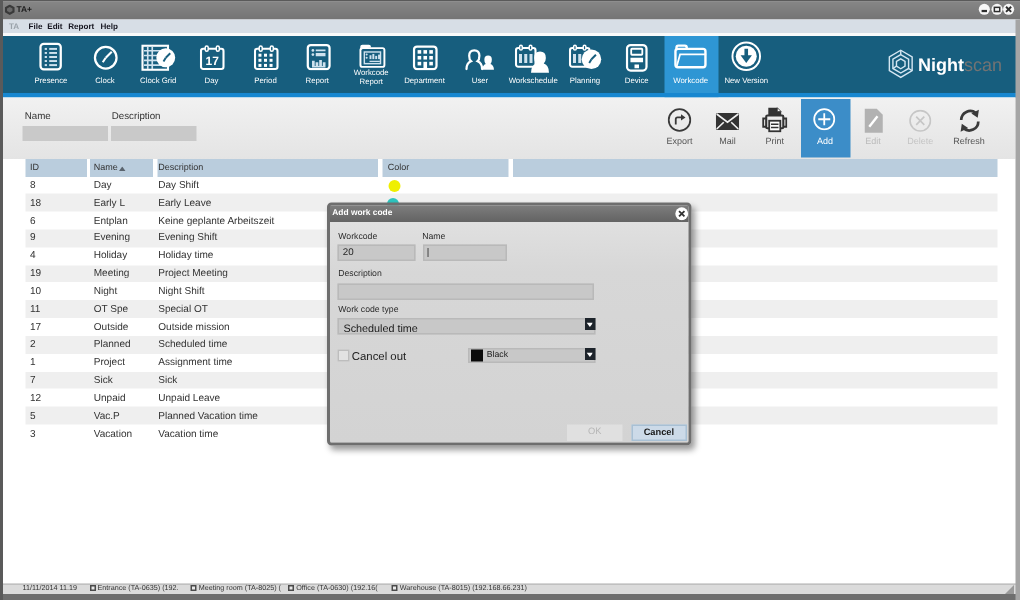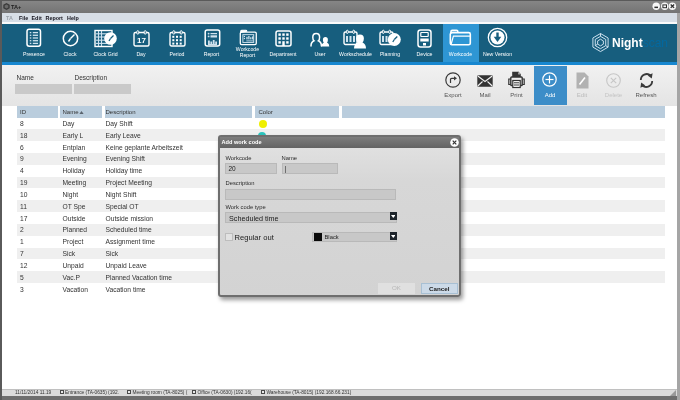--- a/index.html
+++ b/index.html
@@ -198,21 +198,21 @@
 <svg class="a" style="left:591px;top:32px" width="19" height="22" viewBox="0 0 20 22">
 <g fill="none" stroke="#d4e6f2" stroke-width="1">
 <polygon points="10,1 18,5.7 18,15.3 10,20 2,15.3 2,5.7"></polygon>
 <polygon points="10,4 15.5,7.2 15.5,13.8 10,17 4.5,13.8 4.5,7.2"></polygon>
 <polygon points="10,7 13,8.8 13,12.2 10,14 7,12.2 7,8.8"></polygon>
 <polyline points="10,1 10,4"></polyline>
       <polyline points="15.5,13.8 18,15.3"></polyline>
       <polyline points="4.5,13.8 7,12.2"></polyline>
 </g>
   </svg>
-<div class="a" style="left:612px;top:35.5px;font-size:12px;color:#fff"><b>Night</b><span style="color:#0369a1">scan</span></div>
+<div class="a" style="left:612px;top:35.5px;font-size:12px;color:#fff"><b>Night</b><span style="color:#737373">scan</span></div>
 
 <div class="a" style="left:1.5px;top:65px;width:675px;height:41px;background:linear-gradient(#f1f1f1,#e4e4e4)"></div>
 <div class="a" style="left:16.5px;top:74px;font-size:6.5px;color:#333">Name</div>
 <div class="a" style="left:74.5px;top:74px;font-size:6.5px;color:#333">Description</div>
 <div class="a" style="left:15px;top:83.5px;width:57px;height:10.5px;background:#c9c9c9"></div>
 <div class="a" style="left:74px;top:83.5px;width:57px;height:10.5px;background:#c9c9c9"></div>
 
 <svg class="a" style="left:445px;top:71.5px" width="16" height="16" viewBox="0 0 16 16">
 <circle cx="8" cy="8" r="7.2" fill="none" stroke="#3a3a3a" stroke-width="1.2"></circle>
 <path d="M5.5,11 L5.5,7.5 Q5.5,6.3 6.7,6.3 L9.5,6.3" fill="none" stroke="#3a3a3a" stroke-width="1.2"></path>
@@ -344,21 +344,21 @@
 <div class="a din" style="left:281.5px;top:162.5px;width:56.5px;height:11px"><span style="padding-left:2px;color:#222">|</span></div>
 <div class="a dlbl" style="left:225.5px;top:180px">Description</div>
 <div class="a din" style="left:224.5px;top:188.5px;width:171.5px;height:11px"></div>
 <div class="a dlbl" style="left:225.5px;top:203.5px">Work code type</div>
 <div class="a din" style="left:224.5px;top:211.5px;width:172px;height:11.5px"><span style="padding-left:3.5px;font-size:7.2px;line-height:11px;color:#1a1a1a">Scheduled time</span></div>
 <div class="a" style="left:389.5px;top:212px;width:7px;height:8px;background:#1d242b"></div>
 <svg class="a" style="left:390.8px;top:214.8px" width="4.5" height="3" viewBox="0 0 4.5 3">
     <polygon points="0,0 4.5,0 2.25,3" fill="#fff"></polygon>
   </svg>
 <div class="a" style="left:224.5px;top:232.5px;width:8px;height:8px;background:#e2e2e2;border:1px solid #bdbdbd"></div>
-<div class="a" style="left:234.5px;top:232.5px;font-size:7.6px;color:#222">Regular out</div>
+<div class="a" style="left:234.5px;top:232.5px;font-size:7.6px;color:#222">Cancel out</div>
 <div class="a din" style="left:312px;top:231.5px;width:84.5px;height:10.5px"></div>
 <div class="a" style="left:313.5px;top:232.5px;width:8.5px;height:8.5px;background:#0a0a0a"></div>
 <div class="a" style="left:324.5px;top:234px;font-size:5.8px;color:#222">Black</div>
 <div class="a" style="left:389.5px;top:231.8px;width:7px;height:8px;background:#1d242b"></div>
 <svg class="a" style="left:390.8px;top:234.6px" width="4.5" height="3" viewBox="0 0 4.5 3">
     <polygon points="0,0 4.5,0 2.25,3" fill="#fff"></polygon>
   </svg>
 <div class="a" style="left:378px;top:283px;width:37px;height:10.5px;background:#e0e0e0;font-size:6.2px;color:#b6b6b6;text-align:center;line-height:10.5px">OK</div>
 <div class="a" style="left:420.5px;top:283px;width:37.5px;height:10.5px;background:#ccdae8;border:1px solid #a8c0d4;font-size:6.2px;color:#1a1a1a;text-align:center;line-height:9px;font-weight:bold">Cancel</div>
 

